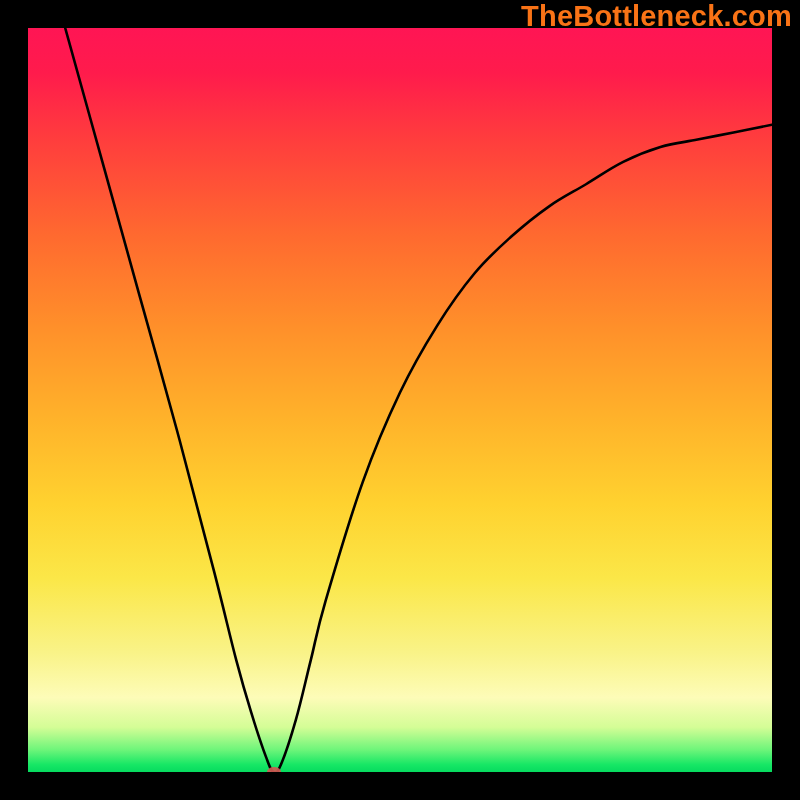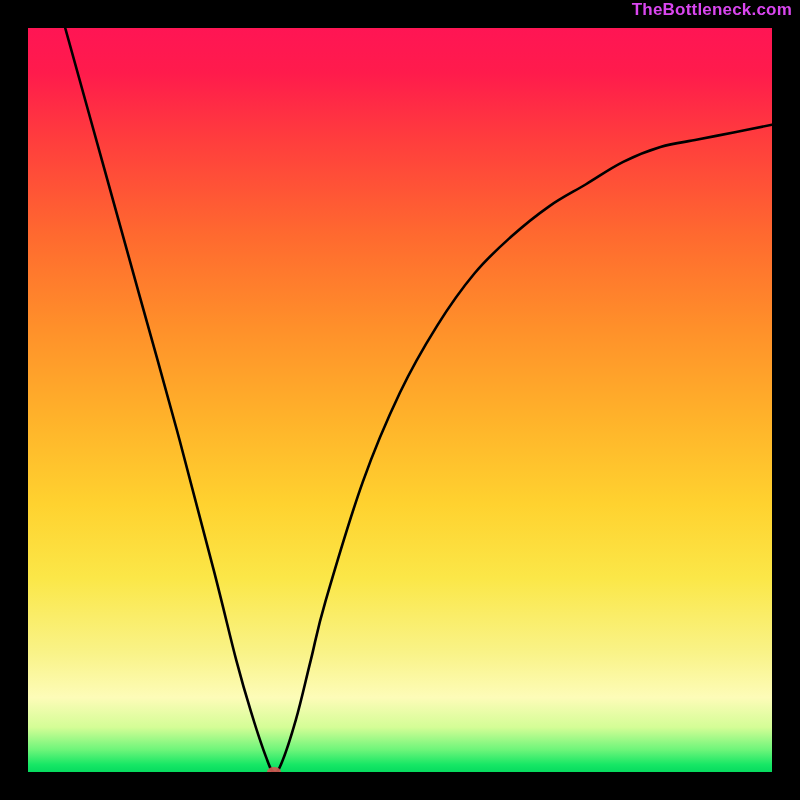--- a/index.html
+++ b/index.html
@@ -13,22 +13,22 @@
   .frame {
     position: relative;
     width: 800px;
     height: 800px;
     background: #000;
   }
   .watermark {
     position: absolute;
     top: 0;
     right: 8px;
-    color: #d946ef;
-    font-size: 17px;
+    color: #f97316;
+    font-size: 29px;
     font-weight: 600;
     letter-spacing: 0.2px;
     user-select: none;
   }
   .plot-area {
     position: absolute;
     
     top: 28px;
     left: 28px;
     width: 744px;

